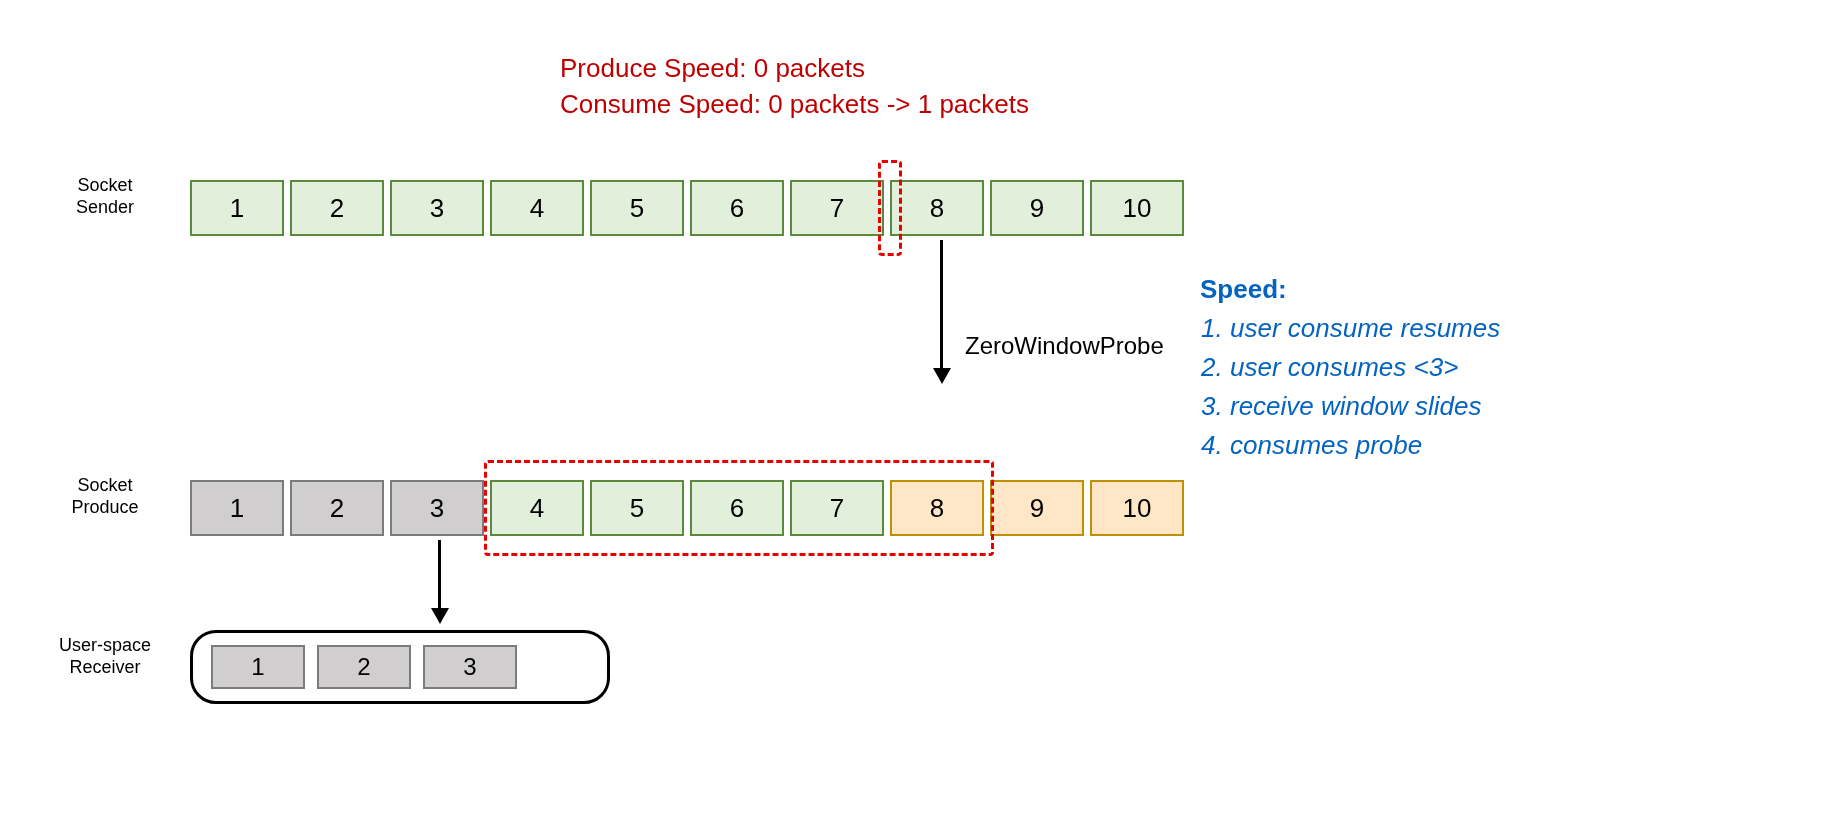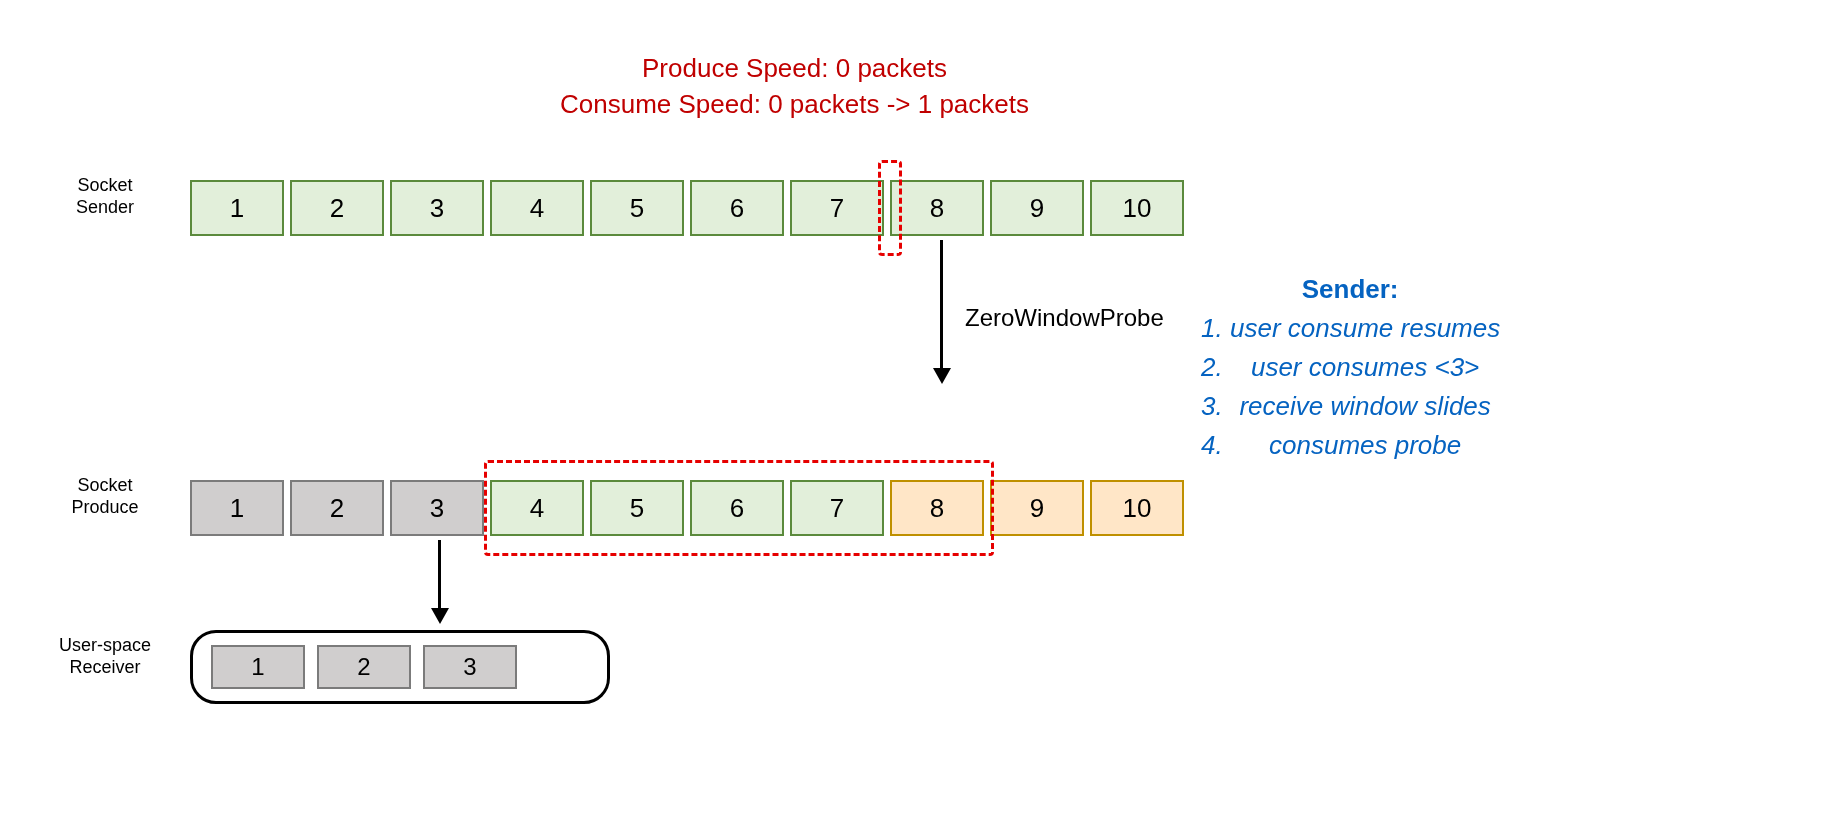--- a/index.html
+++ b/index.html
@@ -1,15 +1,15 @@
 <!DOCTYPE html>
 <html><head>
   <meta charset="utf-8">
   <style>
-    * { box-sizing: border-box; margin: 0; padding: 0; text-align: center; }
+    * { box-sizing: border-box; margin: 0; padding: 0; }
     body {
       font-family: Arial, Helvetica, sans-serif;
       background: #fff;
       width: 1834px;
       height: 832px;
       position: relative;
       font-size: 24px;
     }
     .speed-text {
       position: absolute;
@@ -127,21 +127,21 @@
     <div class="cell green">9</div>
     <div class="cell green">10</div>
   </div>
 
 <div class="dashed-marker" style="left: 878px; top: 160px; width: 24px; height: 96px;"></div>
 
 <div class="arrow" style="left: 940px; top: 240px;">
   <div class="arrow-line" style="left: 0; top: 0; width: 3px; height: 130px;"></div>
   <div class="arrow-head" style="left: -7px; top: 128px; border-left: 9px solid transparent; border-right: 9px solid transparent; border-top: 16px solid #000;"></div>
 </div>
-<div class="annotation" style="left: 965px; top: 304px;">ZeroWindowProbe</div>
+<div class="annotation" style="left: 965px; top: 332px;">ZeroWindowProbe</div>
 
 <div class="row-label" style="top: 475px;">
   <div>Socket</div>
   <div>Produce</div>
 </div>
 
 <div class="buffer-row" id="receiver-row" style="top: 480px;">
     <div class="cell grey">1</div>
     <div class="cell grey">2</div>
     <div class="cell grey">3</div>
@@ -166,20 +166,20 @@
   <div>Receiver</div>
 </div>
 
 <div class="consumer-box" id="consumer-box" style="left: 190px; top: 630px; width: 420px;">
     <div class="consumer-cell">1</div>
     <div class="consumer-cell">2</div>
     <div class="consumer-cell">3</div>
   </div>
 
 <div class="steps-block">
-  <div class="steps-title">Sender:</div>
+  <div class="steps-title">Speed:</div>
   <ol class="steps-list" id="steps-list">
       <li>user consume resumes</li>
       <li>user consumes &lt;3&gt;</li>
       <li>receive window slides</li>
       <li>consumes probe</li>
     </ol>
 </div>
 
 </body></html>

